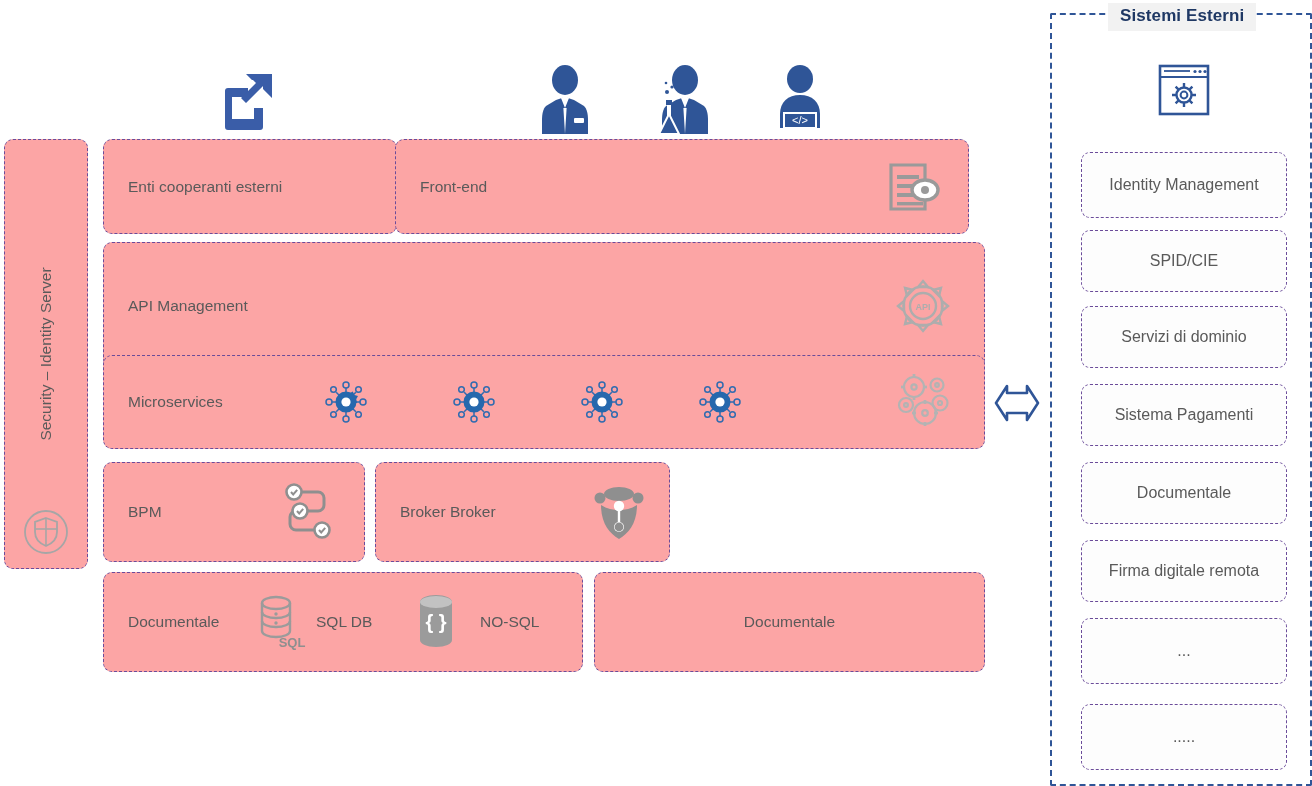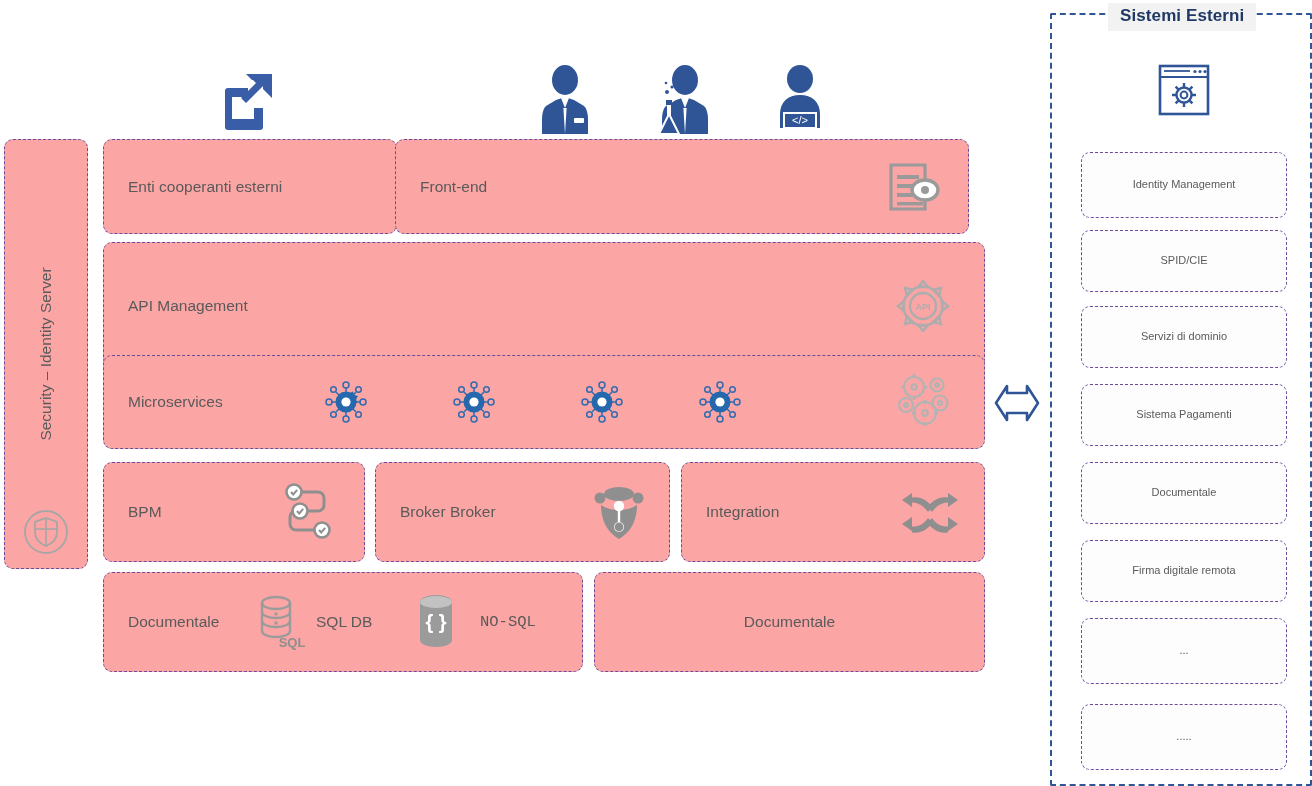--- a/index.html
+++ b/index.html
@@ -95,21 +95,21 @@
     box-sizing:border-box;
     border:1.6px dashed #6b4c9a;
     border-radius:9px;
     background:#fdfdfd;
     z-index:4;
   }
   .extlabel{
     position:absolute;left:0;right:0;top:50%;
     transform:translateY(-50%);
     text-align:center;
-    font-size:11px;
+    font-size:16px;
     color:#5a5a5a;
     line-height:1.25;
   }
 
   
   .pitem{position:absolute;top:50%;transform:translateY(-50%);}
   .ptext{position:absolute;top:50%;transform:translateY(-50%);font-size:15.5px;color:#5a5a5a;white-space:nowrap;}
 
   svg{display:block;}
 </style>
@@ -348,33 +348,20 @@
         <circle cx="47" cy="17" r="5.5" fill="#8f8f8f"></circle>
         <path d="M10 24 C10 42 18 52 28 58 C38 52 46 42 46 24 C40 28 34 29 28 29 C22 29 16 28 10 24 z" fill="#8f8f8f"></path>
         <circle cx="28" cy="25" r="5.2" fill="#ffffff"></circle>
         <circle cx="28" cy="46" r="5" fill="#ffffff"></circle>
         <path d="M28 29 v13" stroke="#ffffff" stroke-width="2.4"></path>
         <circle cx="28" cy="46" r="4.4" fill="#8f8f8f"></circle>
       </svg>
     </div>
   </div>
 
-  <div class="dbox" id="row-integration">
-    <div class="rowlabel">Integration</div>
-    <div class="rowicon" style="right:24px;">
-      <svg width="60" height="46" viewBox="0 0 60 46">
-        <g fill="#8f8f8f">
-          <path d="M12 4 L2 11 L12 18 V13.5 C21 14 25 19 28 23 l4.5-5 C28 13 23 7 12 8.5 z"></path>
-          <path d="M48 28 L58 35 L48 42 V37.5 C39 38 35 33 32 29 l-4.5 5 C32 39 37 45 48 43.5 z"></path>
-          <path d="M48 4 L58 11 L48 18 V13.5 C39 14 35 19 32 23 l-4.5-5 C32 13 37 7 48 8.5 z"></path>
-          <path d="M12 28 L2 35 L12 42 V37.5 C21 38 25 33 28 29 l4.5 5 C28 39 23 45 12 43.5 z"></path>
-        </g>
-      </svg>
-    </div>
-  </div>
 
   <div class="dbox" id="row-persistence">
     <div class="rowlabel">Documentale</div>
 
     <div class="pitem" style="left:148px;">
       <svg width="56" height="60" viewBox="0 0 56 60">
         <g fill="none" stroke="#9b9b9b" stroke-width="2.4">
           <ellipse cx="24" cy="11" rx="14" ry="6"></ellipse>
           <path d="M10 11 v28 c0 3.3 6.3 6 14 6 s14-2.7 14-6 V11"></path>
           <path d="M10 20 c0 3.3 6.3 6 14 6 s14-2.7 14-6"></path>
@@ -387,21 +374,21 @@
     </div>
     <div class="ptext" style="left:212px;">SQL DB</div>
 
     <div class="pitem" style="left:310px;">
       <svg width="44" height="60" viewBox="0 0 44 60">
         <path d="M22 3 C13 3 6 6 6 10 v38 c0 4 7 7 16 7 s16-3 16-7 V10 C38 6 31 3 22 3 z" fill="#9b9b9b"></path>
         <ellipse cx="22" cy="10" rx="16" ry="6" fill="#c2c2c2"></ellipse>
         <text x="22" y="37" font-family="'Liberation Sans',sans-serif" font-size="20" font-weight="bold" fill="#ffffff" text-anchor="middle">{ }</text>
       </svg>
     </div>
-    <div class="ptext" style="left:376px;font-family:Liberation Mono, monospace;">NO-SQL</div>
+    <div class="ptext" style="left:376px;">NO-SQL</div>
   </div>
 
   <div class="dbox" id="row-documentale">
     <div class="rowlabel c">Documentale</div>
   </div>
 
   <div id="exchange-arrow">
     <svg width="46" height="42" viewBox="0 0 46 42">
       <path d="M13 11 h20 V4 l11 17 l-11 17 v-7 H13 v7 L2 21 L13 4 z" fill="none" stroke="#2f5597" stroke-width="2.6" stroke-linejoin="round"></path>
     </svg>

